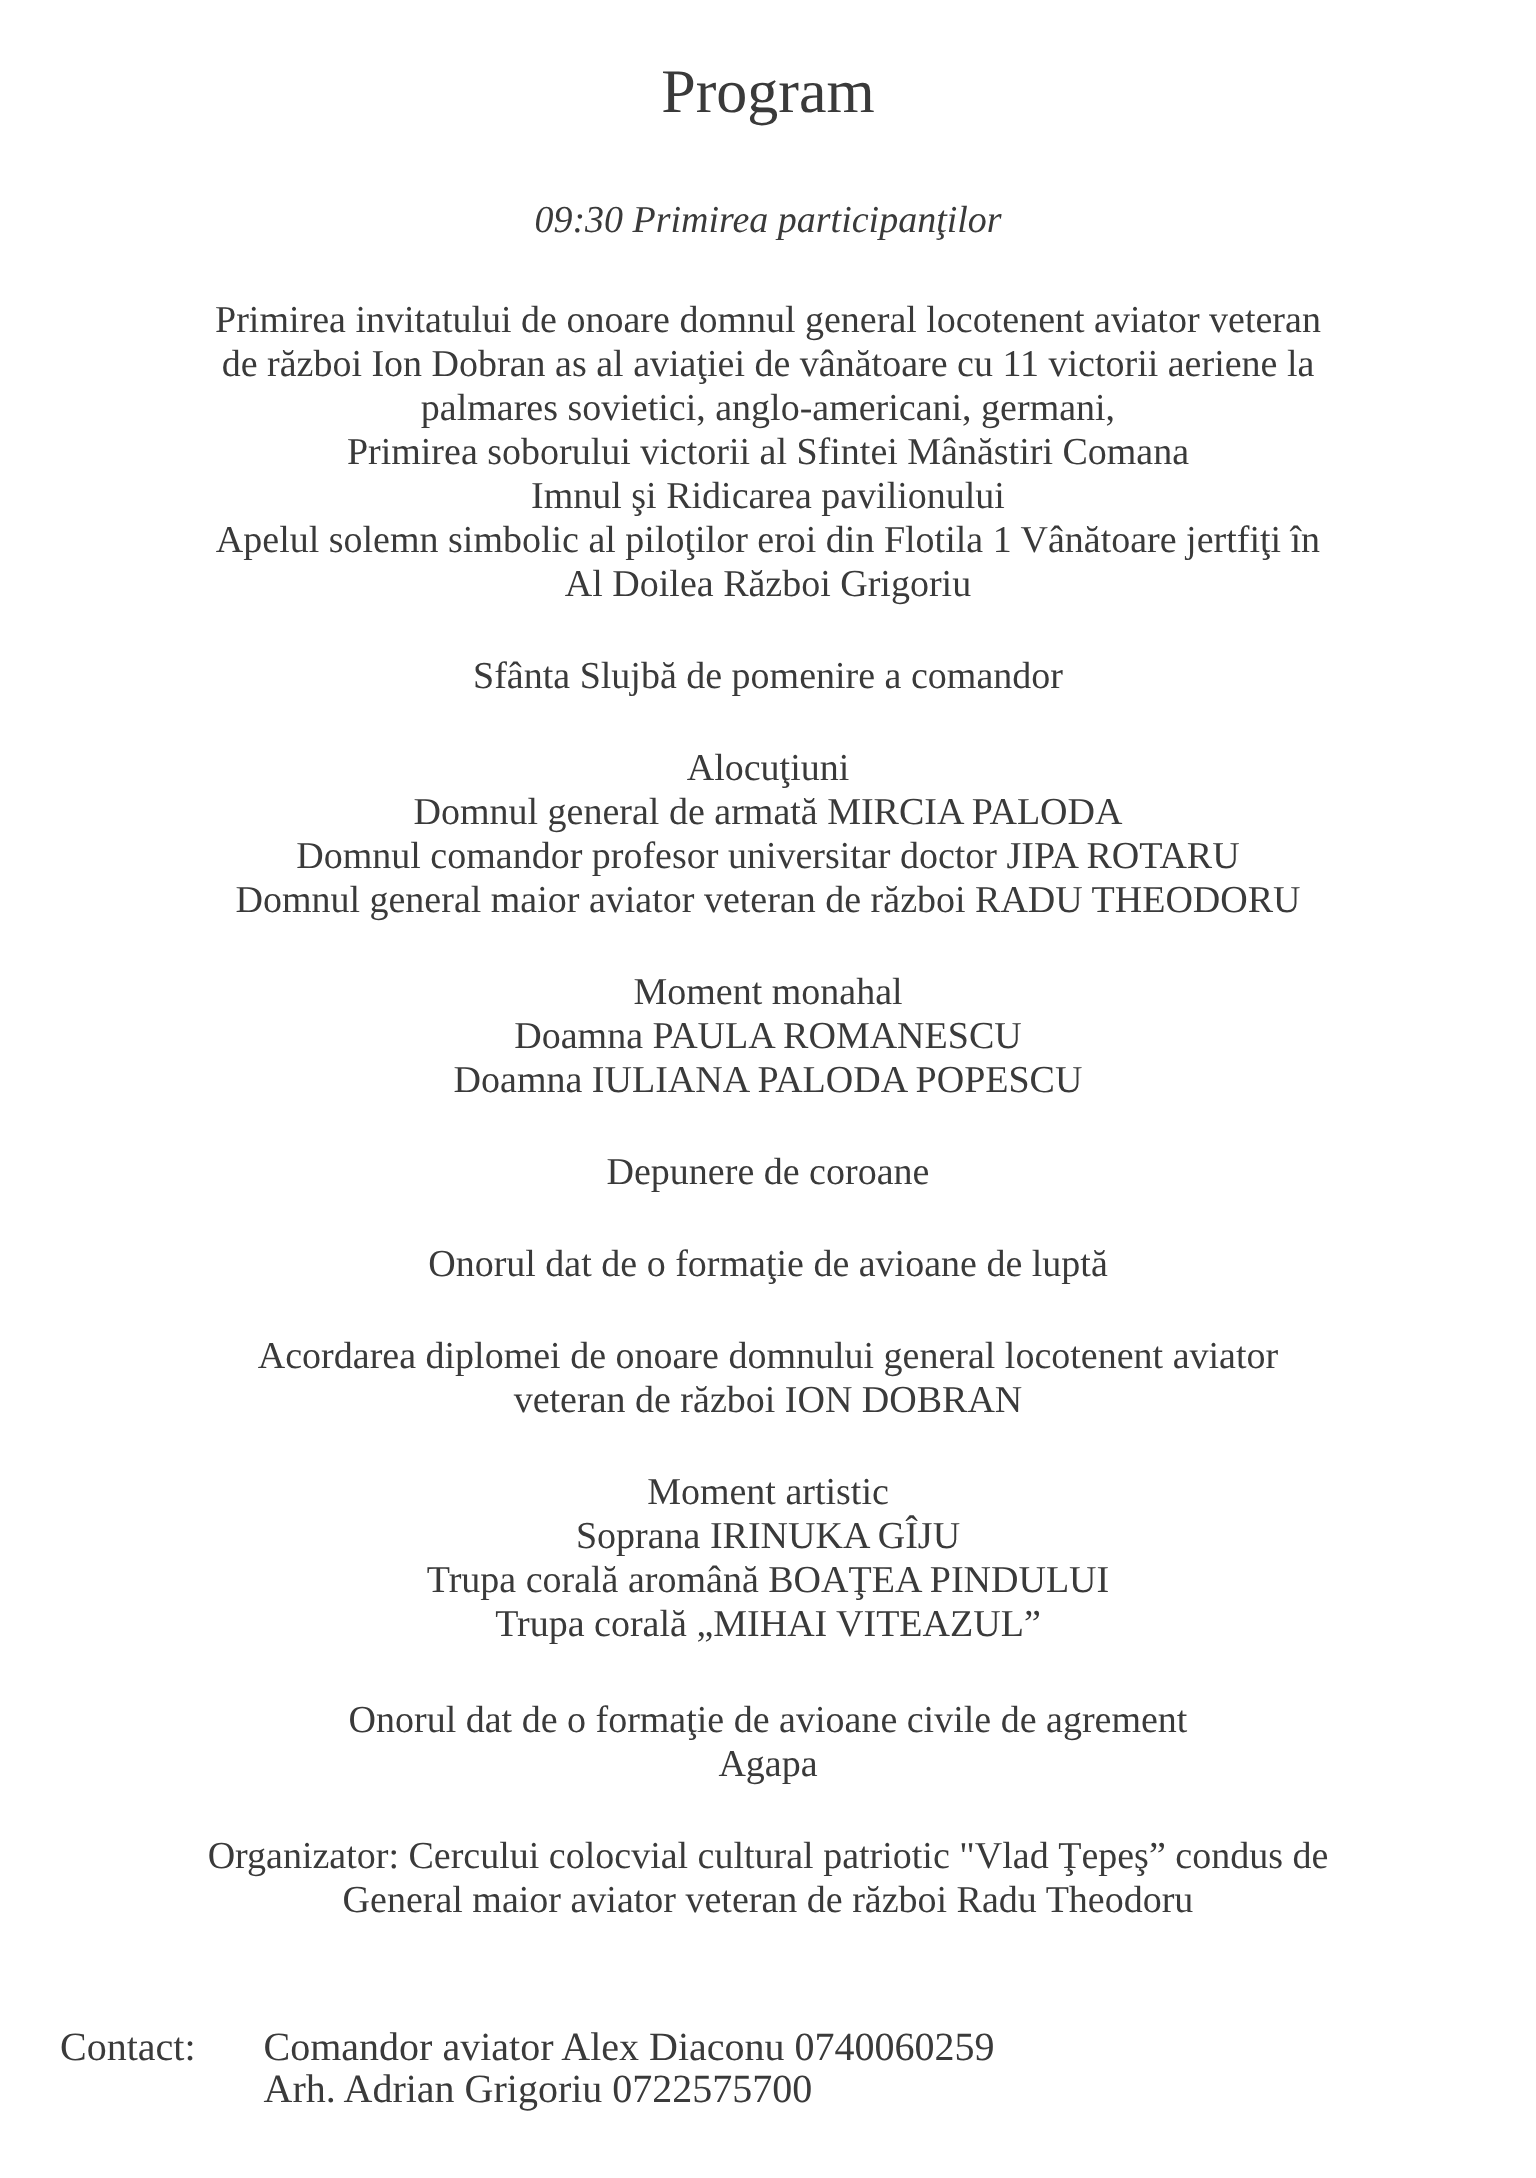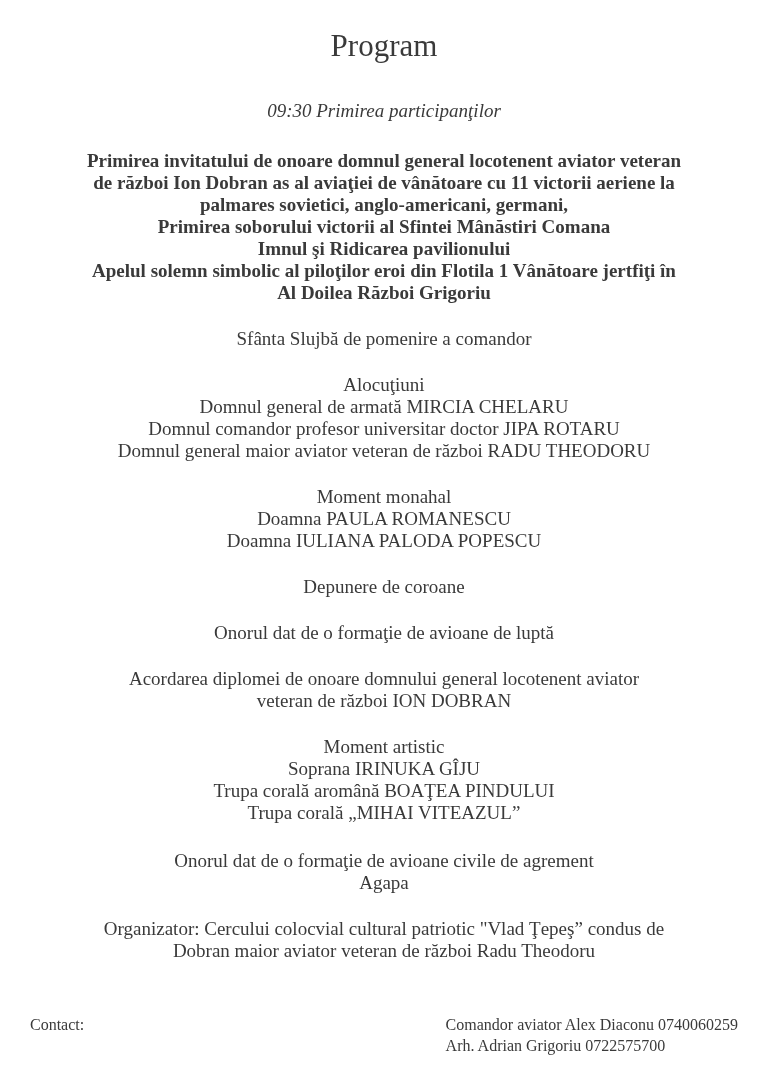--- a/index.html
+++ b/index.html
@@ -20,29 +20,29 @@
     line-height: 36px;
     font-weight: 400;
     margin: 0;
   }
   .section {
     margin-top: 24px;
     font-size: 19px;
     line-height: 22px;
   }
   .section.mt-time { margin-top: 36px; font-style: italic; }
-  .section.mt-main { margin-top: 28px; font-weight: bold; }
+  .section.mt-main { margin-top: 28px; }
   .section.mt-med  { margin-top: 26px; }
   .line { white-space: nowrap; }
   .contact {
     margin-top: 52px;
-    font-size: 16px;
+    font-size: 20px;
     line-height: 21px;
     display: flex;
-    justify-content: space-between;
+    justify-content: flex-start;
     text-align: left;
   }
   .contact-label { margin-right: 34px; }
 </style>
 </head>
 <body>
 
 <div class="page">
 
   <h1 class="title">Program</h1>
@@ -60,21 +60,21 @@
     <div class="line">Apelul solemn simbolic al piloţilor eroi din Flotila 1 Vânătoare jertfiţi în</div>
     <div class="line">Al Doilea Război Grigoriu</div>
   </div>
 
   <div class="section">
     <div class="line">Sfânta Slujbă de pomenire a comandor</div>
   </div>
 
   <div class="section">
     <div class="line">Alocuţiuni</div>
-    <div class="line">Domnul general de armată MIRCIA CHELARU</div>
+    <div class="line">Domnul general de armată MIRCIA PALODA</div>
     <div class="line">Domnul comandor profesor universitar doctor JIPA ROTARU</div>
     <div class="line">Domnul general maior aviator veteran de război RADU THEODORU</div>
   </div>
 
   <div class="section">
     <div class="line">Moment monahal</div>
     <div class="line">Doamna PAULA ROMANESCU</div>
     <div class="line">Doamna IULIANA PALODA POPESCU</div>
   </div>
 
@@ -98,21 +98,21 @@
     <div class="line">Trupa corală „MIHAI VITEAZUL”</div>
   </div>
 
   <div class="section mt-med">
     <div class="line">Onorul dat de o formaţie de avioane civile de agrement</div>
     <div class="line">Agapa</div>
   </div>
 
   <div class="section">
     <div class="line">Organizator: Cercului colocvial cultural patriotic "Vlad Ţepeş” condus de</div>
-    <div class="line">Dobran maior aviator veteran de război Radu Theodoru</div>
+    <div class="line">General maior aviator veteran de război Radu Theodoru</div>
   </div>
 
   <div class="contact">
     <div class="contact-label">Contact:</div>
     <div>
       <div class="line">Comandor aviator Alex Diaconu 0740060259</div>
       <div class="line">Arh. Adrian Grigoriu 0722575700</div>
     </div>
   </div>
 

